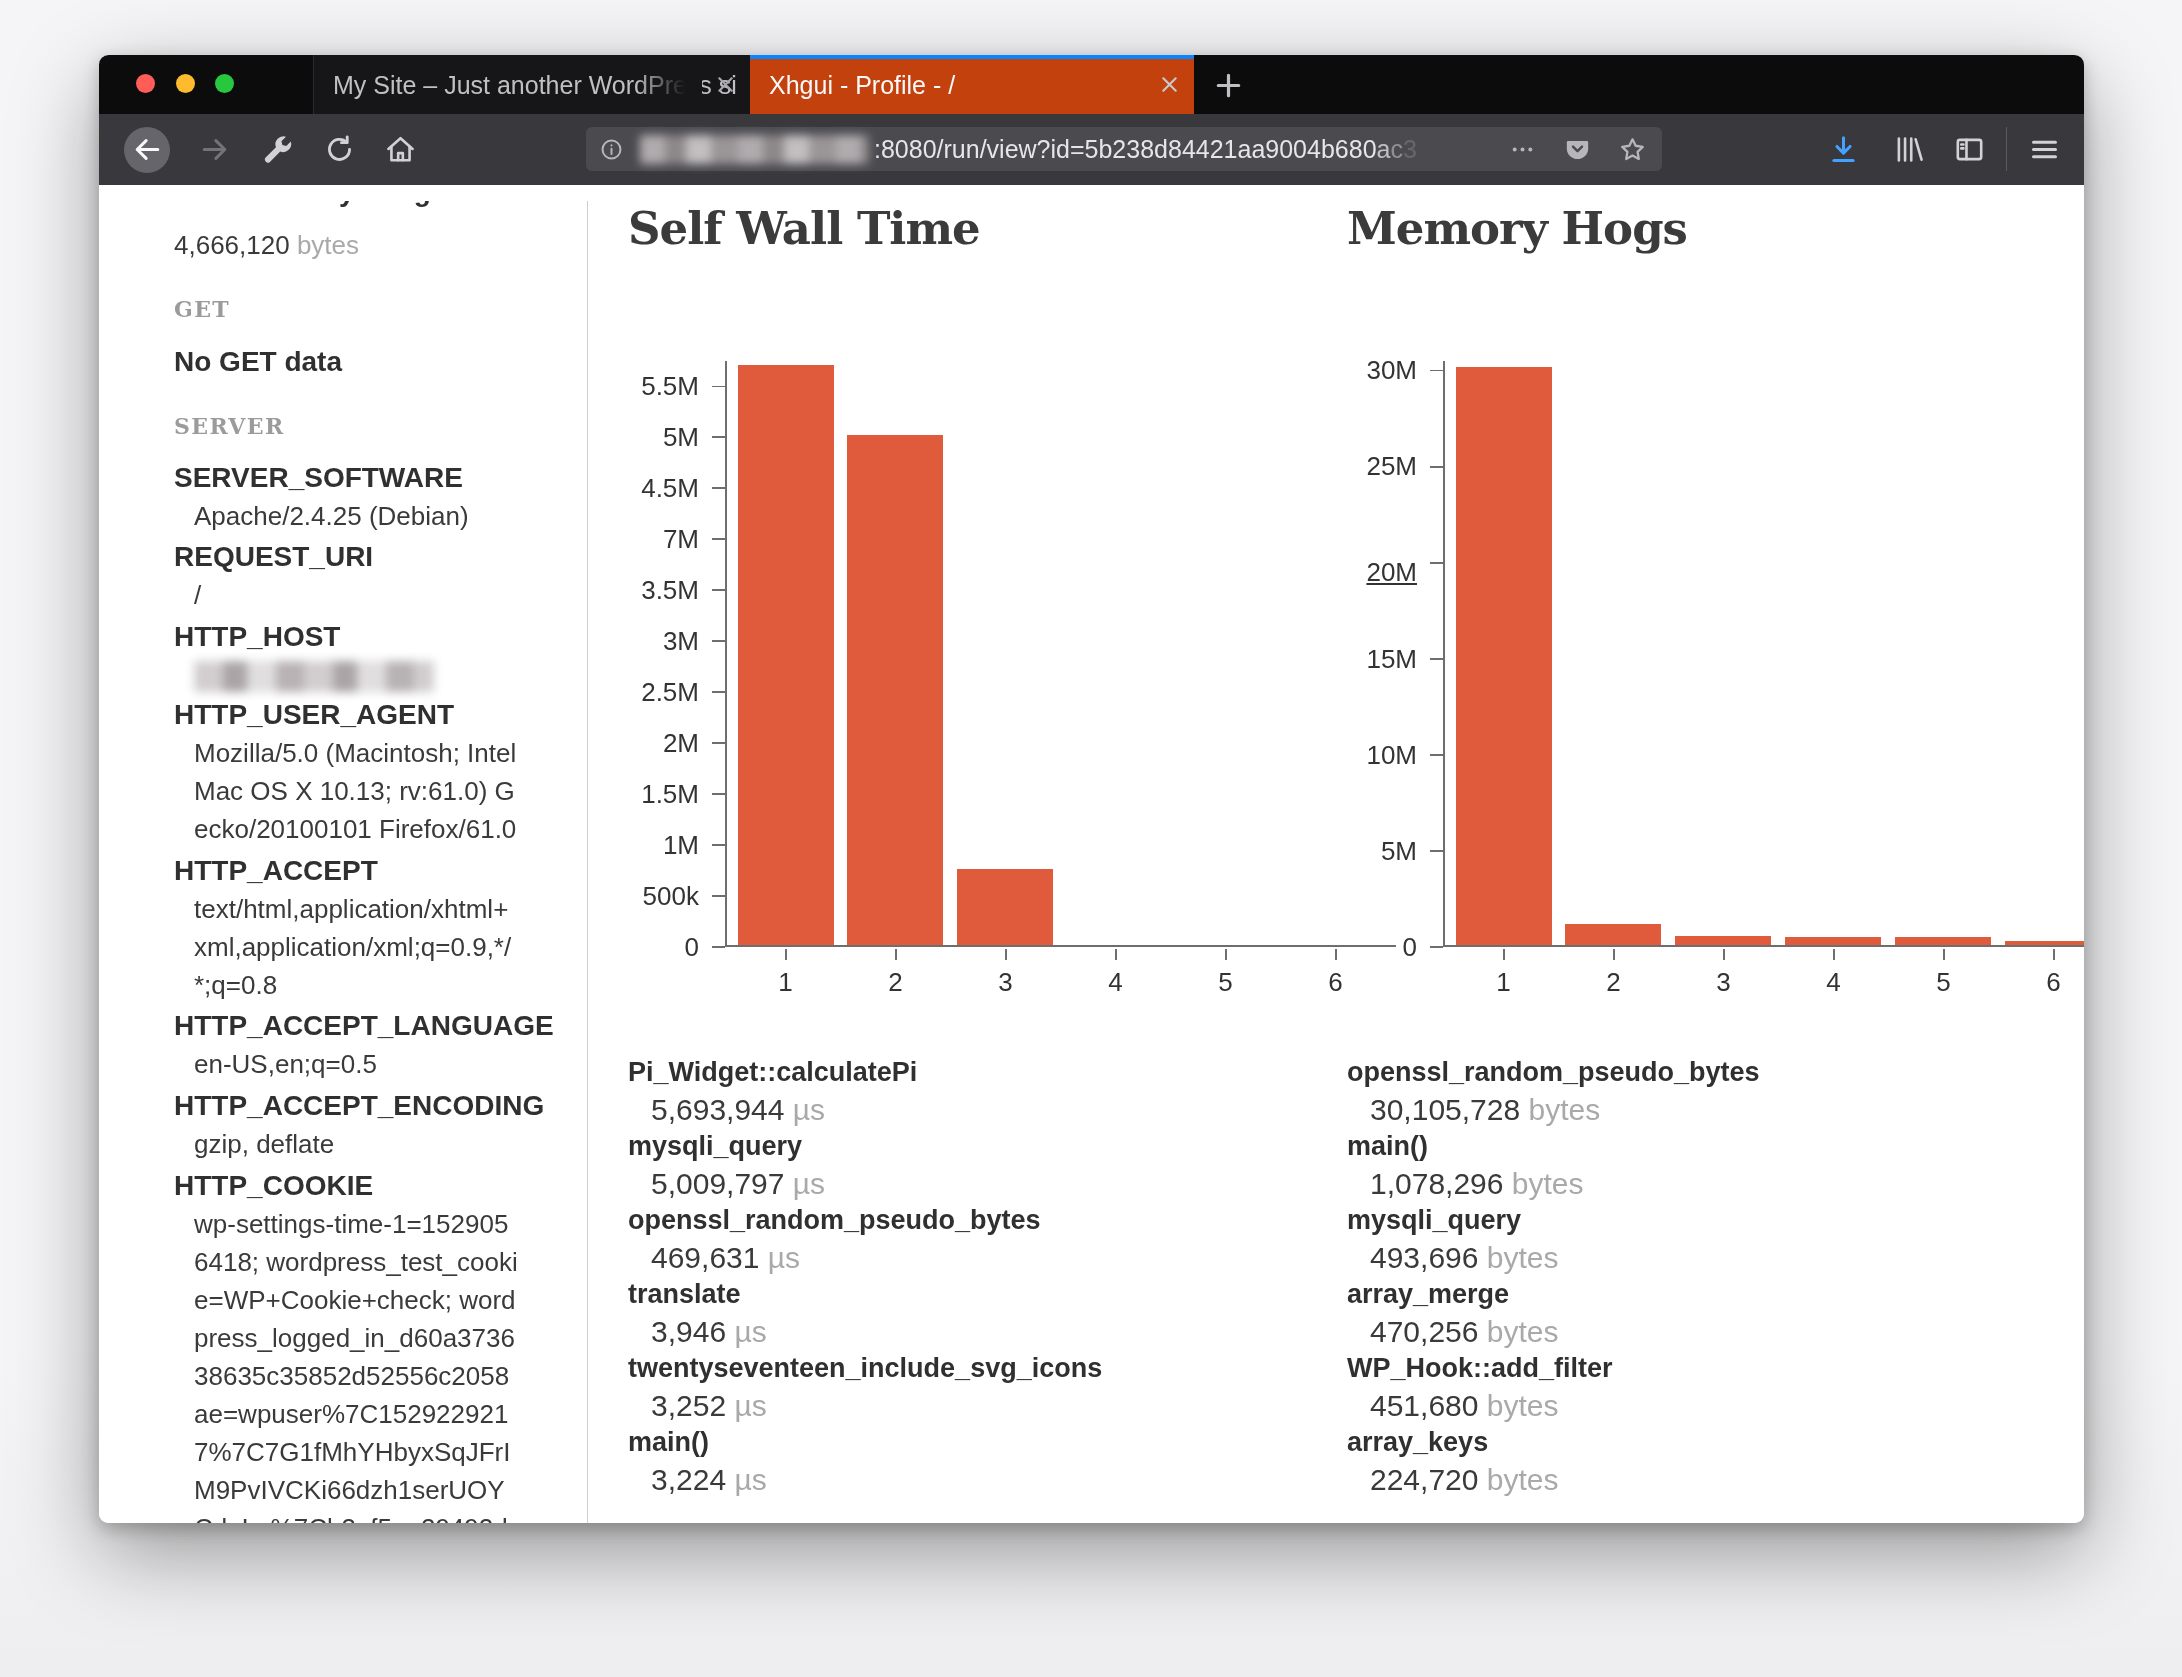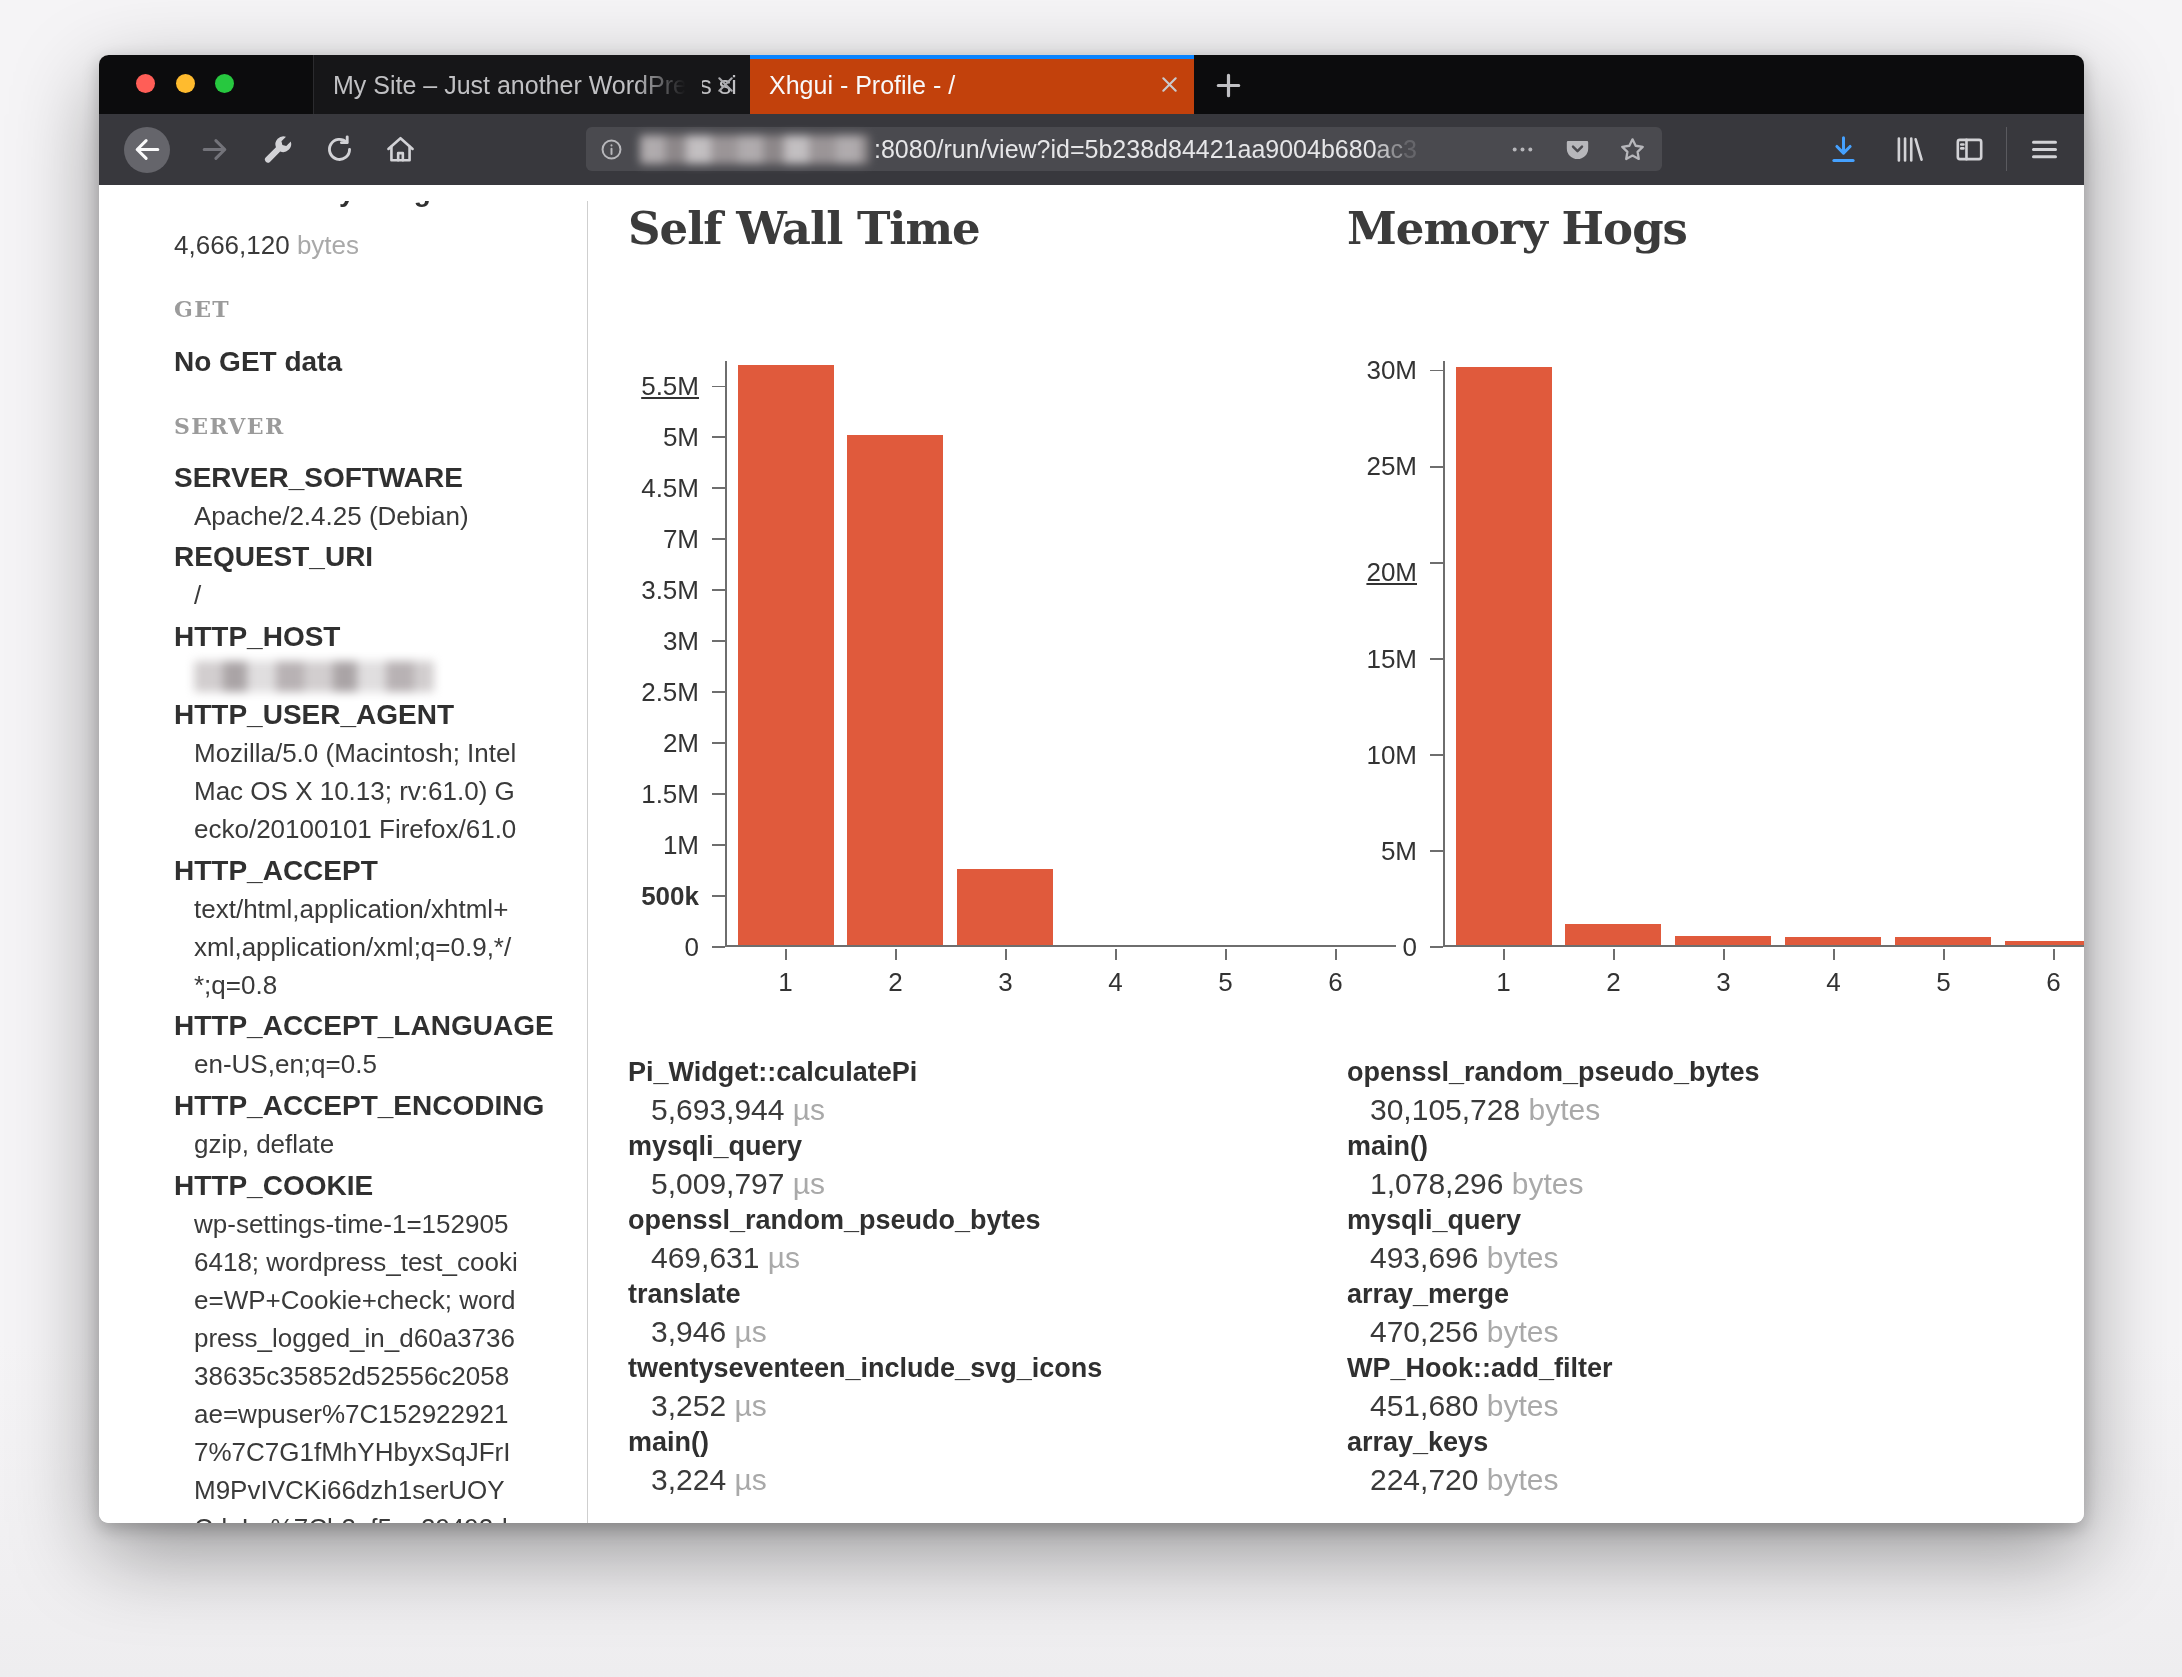--- a/index.html
+++ b/index.html
@@ -249,41 +249,41 @@
       <main class="main">
         <h1 class="chart-title" style="left:38px;">Self Wall Time</h1>
         <h1 class="chart-title" style="left:757px;">Memory Hogs</h1>
 
         <div class="plot" id="plot0" style="left:135px;width:671px;">
             <div class="axis-y"></div>
             <div class="axis-x"></div>
             <div class="ytick-mark" style="top: 585px;"></div>
             <div class="ytick-label" style="top: 568px;">0</div>
             <div class="ytick-mark" style="top: 534px;"></div>
-            <div class="ytick-label" style="top: 517px; font-weight: bold;">500k</div>
+            <div class="ytick-label" style="top: 517px;">500k</div>
             <div class="ytick-mark" style="top: 483px;"></div>
             <div class="ytick-label" style="top: 466px;">1M</div>
             <div class="ytick-mark" style="top: 432px;"></div>
             <div class="ytick-label" style="top: 415px;">1.5M</div>
             <div class="ytick-mark" style="top: 381px;"></div>
             <div class="ytick-label" style="top: 364px;">2M</div>
             <div class="ytick-mark" style="top: 330px;"></div>
             <div class="ytick-label" style="top: 313px;">2.5M</div>
             <div class="ytick-mark" style="top: 279px;"></div>
             <div class="ytick-label" style="top: 262px;">3M</div>
             <div class="ytick-mark" style="top: 228px;"></div>
             <div class="ytick-label" style="top: 211px;">3.5M</div>
             <div class="ytick-mark" style="top: 177px;"></div>
             <div class="ytick-label" style="top: 160px;">7M</div>
             <div class="ytick-mark" style="top: 126px;"></div>
             <div class="ytick-label" style="top: 109px;">4.5M</div>
             <div class="ytick-mark" style="top: 75px;"></div>
             <div class="ytick-label" style="top: 58px;">5M</div>
             <div class="ytick-mark" style="top: 24.5px;"></div>
-            <div class="ytick-label" style="top: 7.2px; text-decoration: underline;">5.5M</div>
+            <div class="ytick-label" style="top: 7.2px;">5.5M</div>
             <div class="xtick-mark" style="left: 60px;"></div>
             <div class="xtick-label" style="left: 22px;">1</div>
             <div class="bar" style="left: 12.5px; height: 580px; background: rgb(224, 90, 60);"></div>
             <div class="xtick-mark" style="left: 170px;"></div>
             <div class="xtick-label" style="left: 132px;">2</div>
             <div class="bar" style="left: 122px; height: 510px; background: rgb(224, 90, 60);"></div>
             <div class="xtick-mark" style="left: 280px;"></div>
             <div class="xtick-label" style="left: 242px;">3</div>
             <div class="bar" style="left: 232px; height: 76px; background: rgb(224, 90, 60);"></div>
             <div class="xtick-mark" style="left: 390px;"></div>

